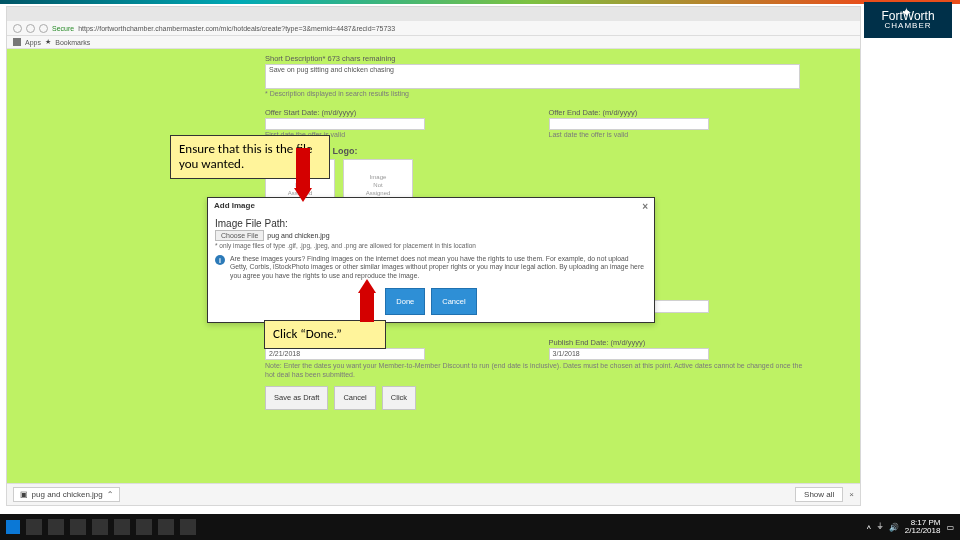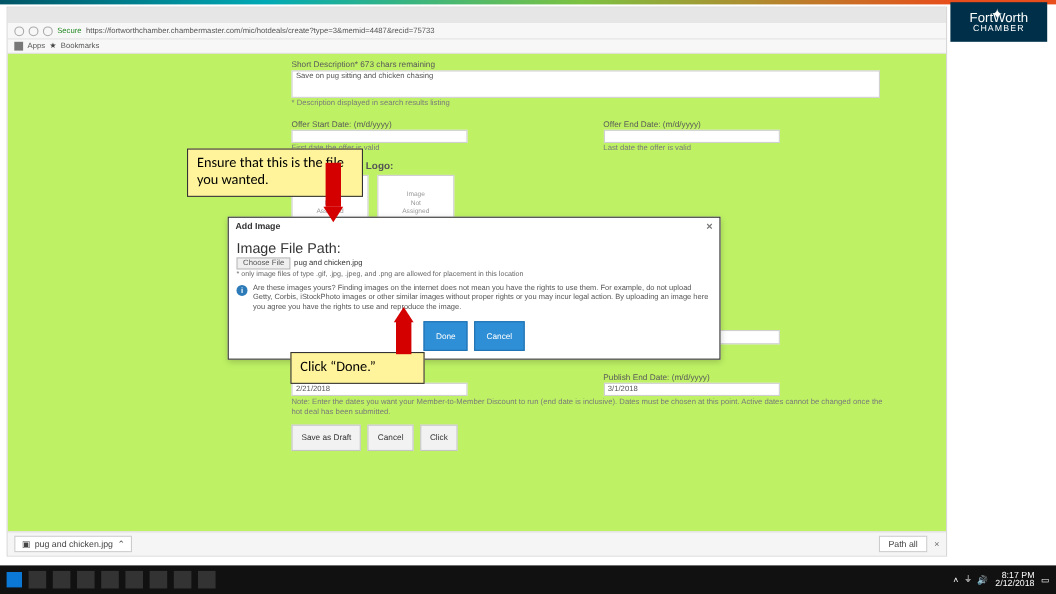--- a/index.html
+++ b/index.html
@@ -38,21 +38,21 @@
   .two-lbls>div{flex:1}
   .fbox{border:1px solid #d0d0d0;background:#fff;height:13px;margin-top:1px;width:160px}
   .note{font-size:7px;color:#7a7a7a;margin-top:2px;line-height:1.25}
   .btnrow{display:flex;gap:6px;margin-top:6px}
   .gbtn{border:1px solid #c5c5c5;background:#f2f2f2;height:24px;font-size:7.5px;padding:11px 8px;display:flex;align-items:center;color:#333}
   
   .modal{position:absolute;left:200px;top:148px;width:448px;background:#fff;border:1px solid #333;box-shadow:0 2px 6px rgba(0,0,0,.2)}
   .modal-hd{display:flex;justify-content:space-between;align-items:flex-start;padding:3px 6px;font-size:8px;font-weight:bold;color:#333}
   .modal-x{color:#777;font-size:10px;cursor:pointer}
   .modal-bd{padding:3px 7px 7px;font-size:7px;color:#555}
-  .m-lbl{font-size:13px;color:#333;margin-bottom:1px}
+  .m-lbl{font-size:10px;color:#333;margin-bottom:1px}
   .cf-row{display:flex;align-items:center;gap:3px}
   .choose{border:1px solid #bbb;background:#efefef;height:11px;font-size:7px;padding:0 5px;display:flex;align-items:center}
   .fname{font-size:7px;color:#333}
   .only{font-size:6.5px;color:#666;margin-top:1px}
   .info{display:flex;gap:5px;margin-top:6px;align-items:flex-start}
   .iico{width:10px;height:10px;border-radius:50%;background:#2c7ab8;color:#fff;font-size:7px;display:flex;align-items:center;justify-content:center;font-weight:bold;flex:none}
   .info p{font-size:6.8px;line-height:1.25;color:#555}
   .mbtns{display:flex;justify-content:center;gap:6px;margin-top:8px}
   .bbtn{background:#2e8fd6;color:#fff;border:1px solid #2071b0;height:27px;font-size:7.5px;padding:0 10px;display:flex;align-items:center}
   
@@ -185,21 +185,21 @@
       </div>
     </div>
 
     <div class="dlbar">
       <div class="dlchip">
         <span>▣</span>
         <span>pug and chicken.jpg</span>
         <span>⌃</span>
       </div>
       <div style="display:flex;align-items:center;gap:6px">
-        <div class="showall">Path all</div>
+        <div class="showall">Show all</div>
         <span class="dlx">×</span>
       </div>
     </div>
   </div>
 
   <div class="call call1">Ensure that this is the file you wanted.</div>
   <div class="arrow" style="left:296px;top:148px">
     <div class="shaft" style="left:0;top:0;width:14px;height:40px"></div>
     <div class="headD" style="left:-2px;top:40px"></div>
   </div>

